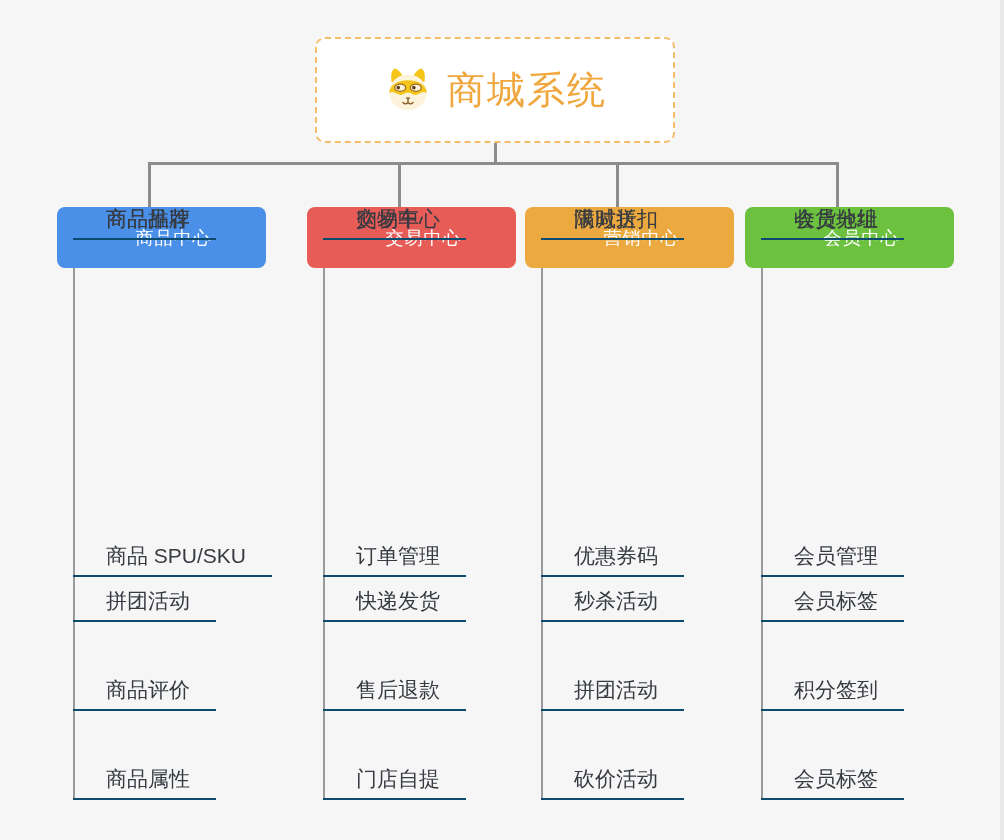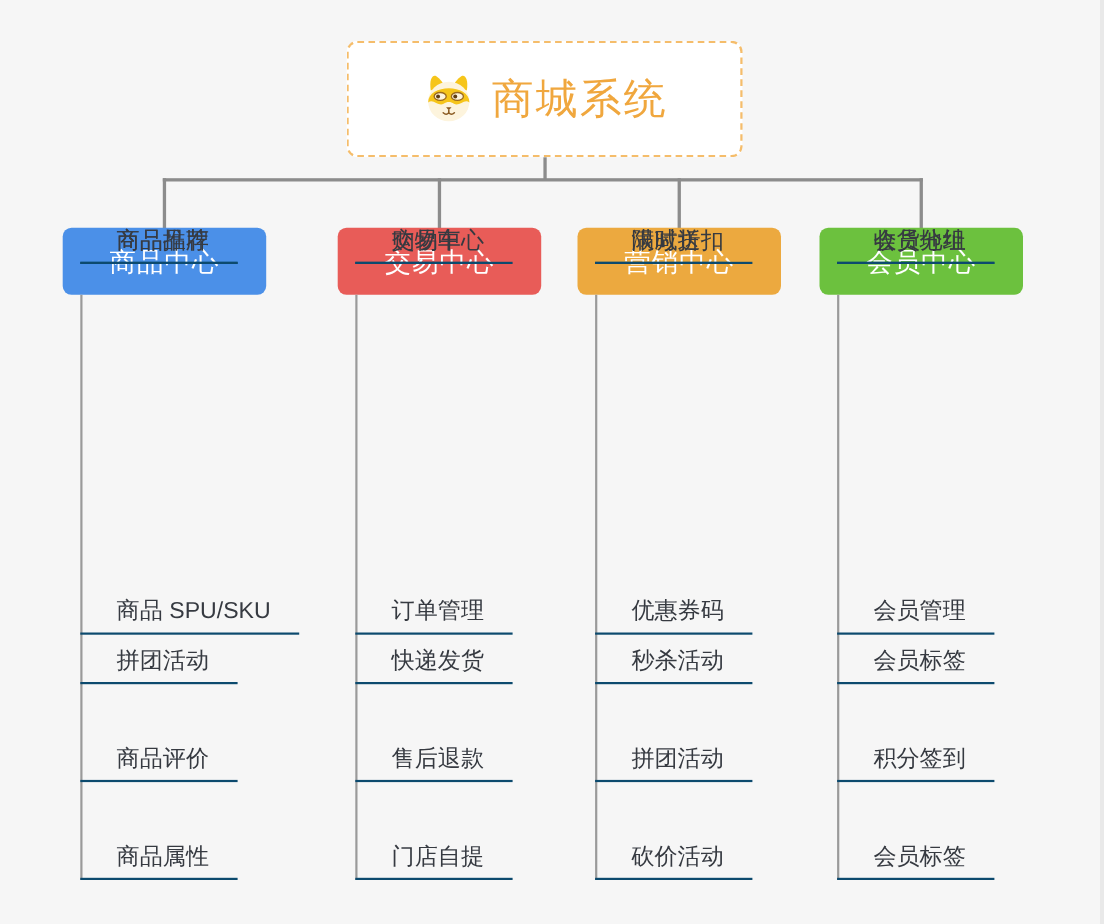--- a/index.html
+++ b/index.html
@@ -46,24 +46,25 @@
   .branch-1{left:57px;}
   .branch-2{left:307px;}
   .branch-3{left:525px;}
   .branch-4{left:745px;}
 
   .branch-head{
     position:absolute;left:0;top:0;
     width:185px;height:61px;
     border-radius:8px;
     color:#ffffff;
-    font-size:24px;
+    font-size:18px;
     display:flex;align-items:center;justify-content:center;
     letter-spacing:1px;
     cursor:pointer;
+    padding-left:24px;
   }
 
   .vline{
     position:absolute;left:16px;top:61px;
     width:2px;height:532px;
     background:#9a9a9a;
   }
 
   .node{
     position:absolute;left:16px;

